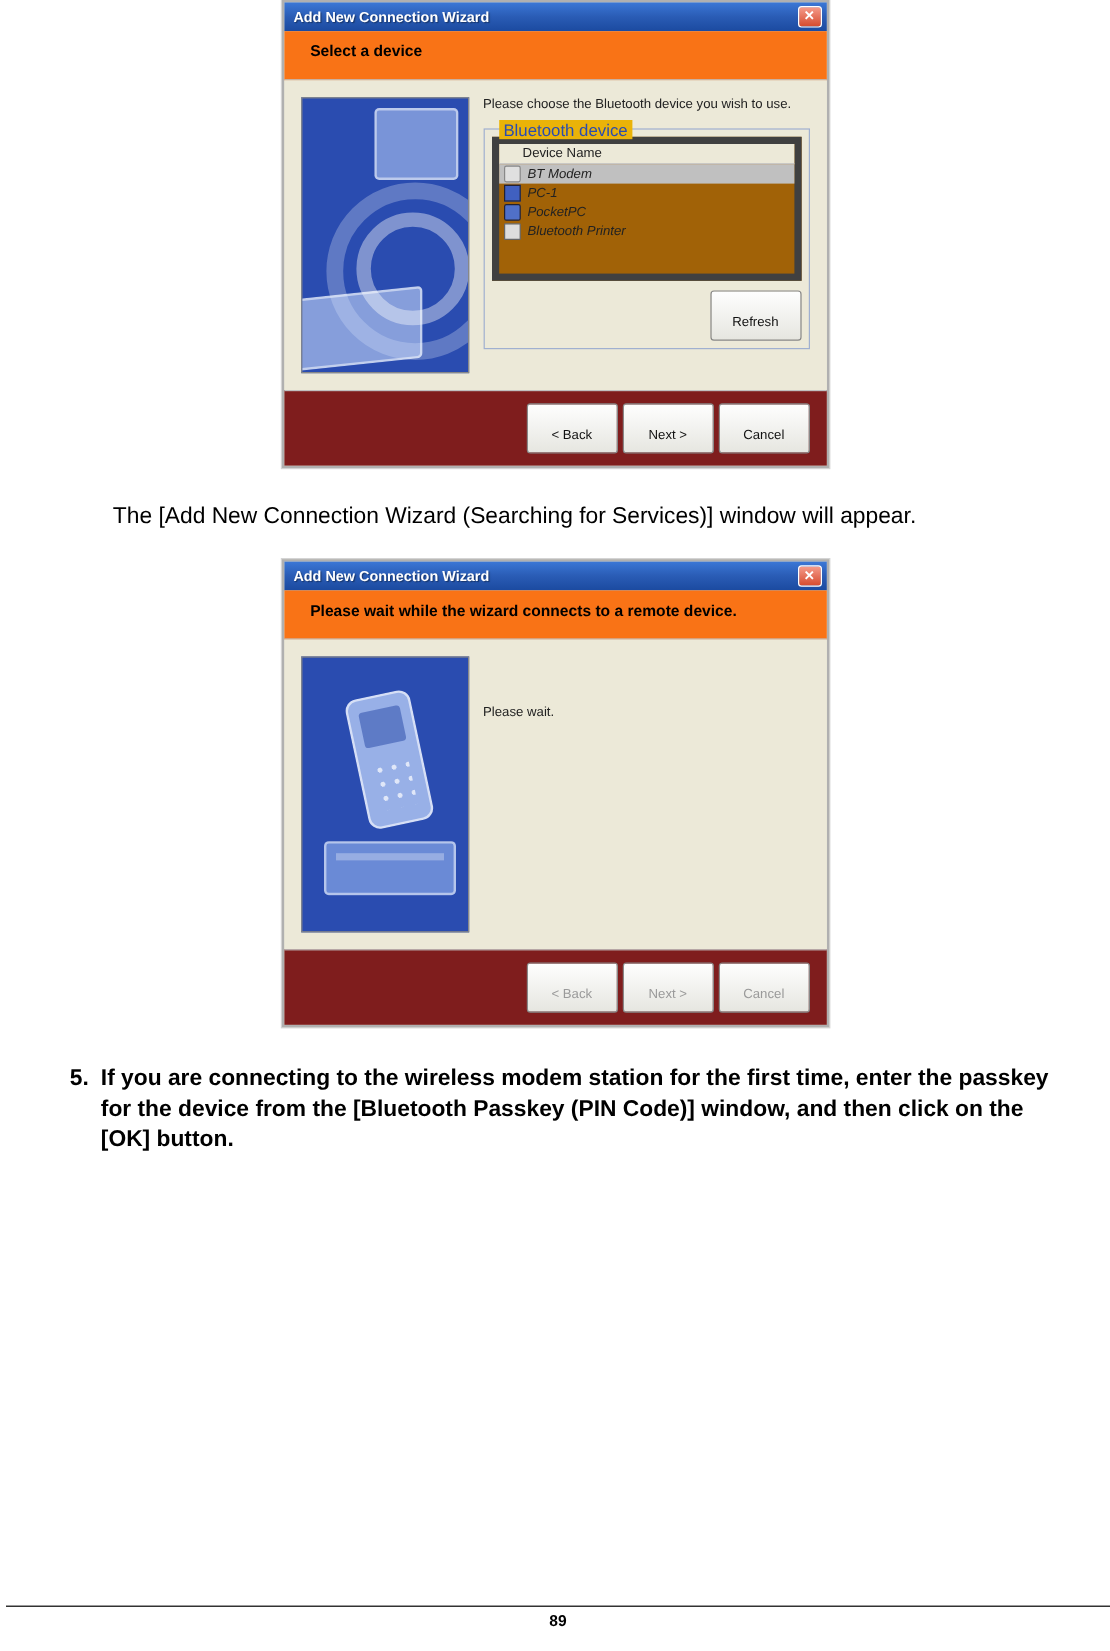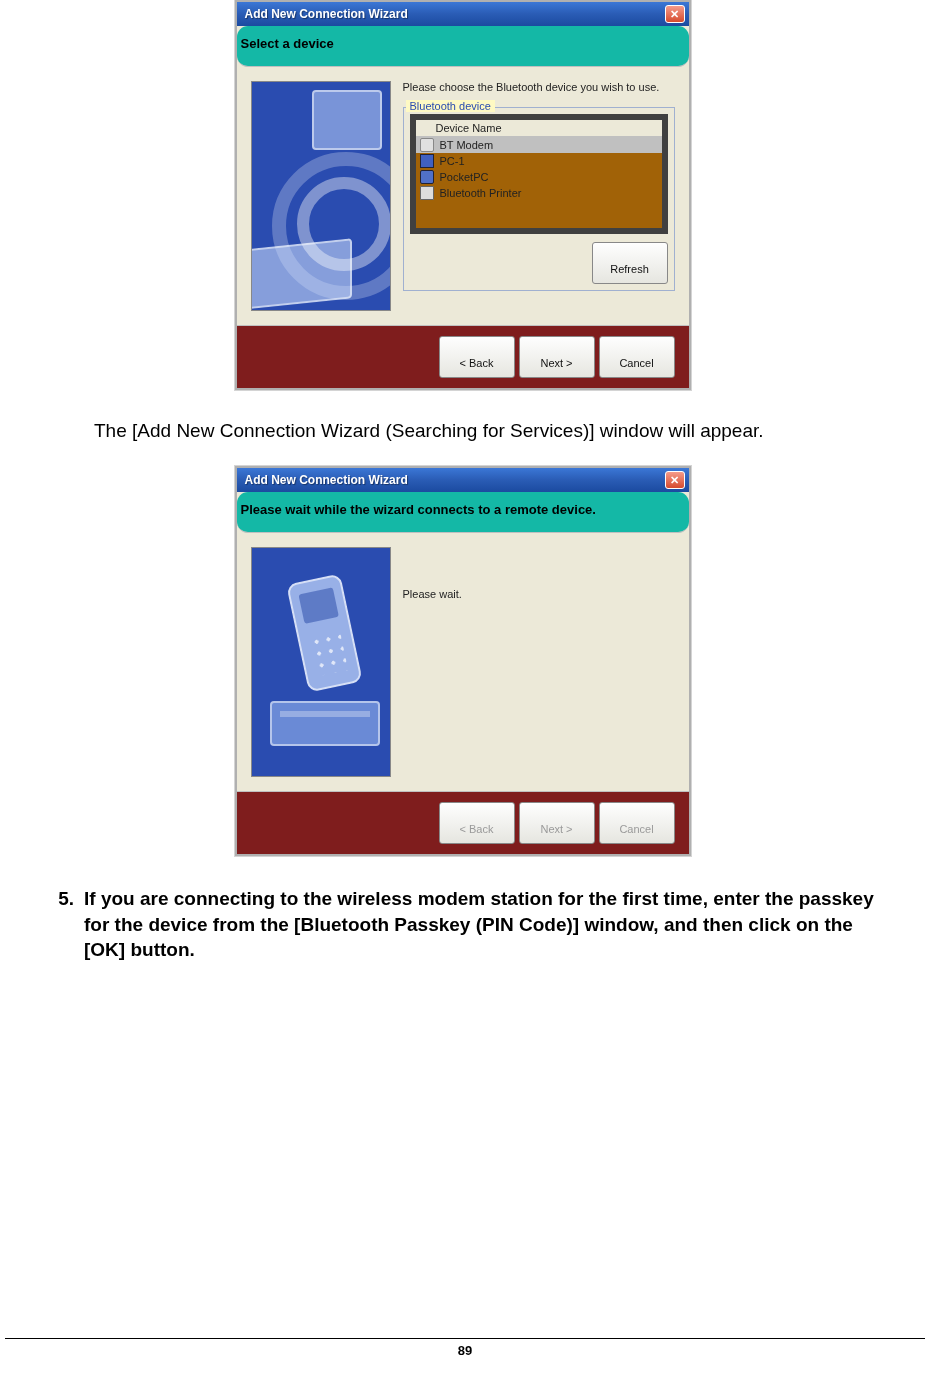--- a/index.html
+++ b/index.html
@@ -46,24 +46,23 @@
     border-radius: 3px;
     display: flex;
     align-items: center;
     justify-content: center;
     color: #fff;
     font-weight: bold;
     font-size: 11px;
     line-height: 1;
   }
   .header-strip {
-    background: #14b8a6;
+    background: #f97316;
     border-bottom: 1px solid #c0c0c0;
-    padding: 8px 14px 14px 4px;
-    border-radius: 11px;
+    padding: 8px 14px 14px 22px;
   }
   .header-text {
     font-weight: bold;
     font-size: 13px;
   }
   .body-area {
     padding: 14px;
     background: #ece9d8;
   }
   .body-flex {
@@ -145,43 +144,44 @@
     margin-bottom: 14px;
   }
   .groupbox {
     border: 1px solid #a0b0d0;
     padding: 6px;
     margin-top: 6px;
     position: relative;
   }
   .groupbox-label {
     position: absolute;
-    top: -8px; left: 2px;
-    background: #fef9c3;
+    top: -8px; left: 12px;
+    background: #eab308;
     padding: 0 4px;
     color: #2a4cb0;
-    font-size: 11px;
+    font-size: 14px;
   }
   .device-list {
     background: #a16207;
     border: 6px solid #404040;
     height: 120px;
   }
   .device-header {
     background: #ece9d8;
     border-bottom: 1px solid #c0c0c0;
     padding: 2px 20px;
     font-size: 11px;
   }
   .device-row {
     display: flex;
     align-items: center;
     gap: 6px;
     padding: 1px 4px;
     font-size: 11px;
+    font-style: italic;
   }
   .device-row.selected {
     background: #c0c0c0;
   }
   .dev-icon { width:14px; height:14px; flex-shrink:0; }
   .ic-modem { background:#e0e0e0; border:1px solid #888; border-radius:2px; }
   .ic-pc { background:#4060c0; border:1px solid #223; }
   .ic-ppc { background:#5070c8; border:1px solid #223; border-radius:2px; }
   .ic-printer { background:#ddd; border:1px solid #666; border-radius:1px; }
 

